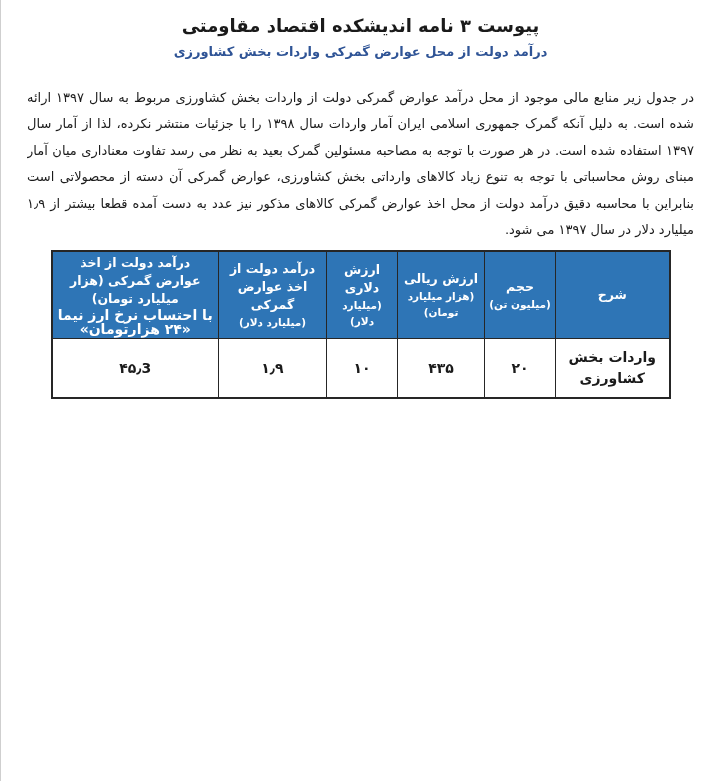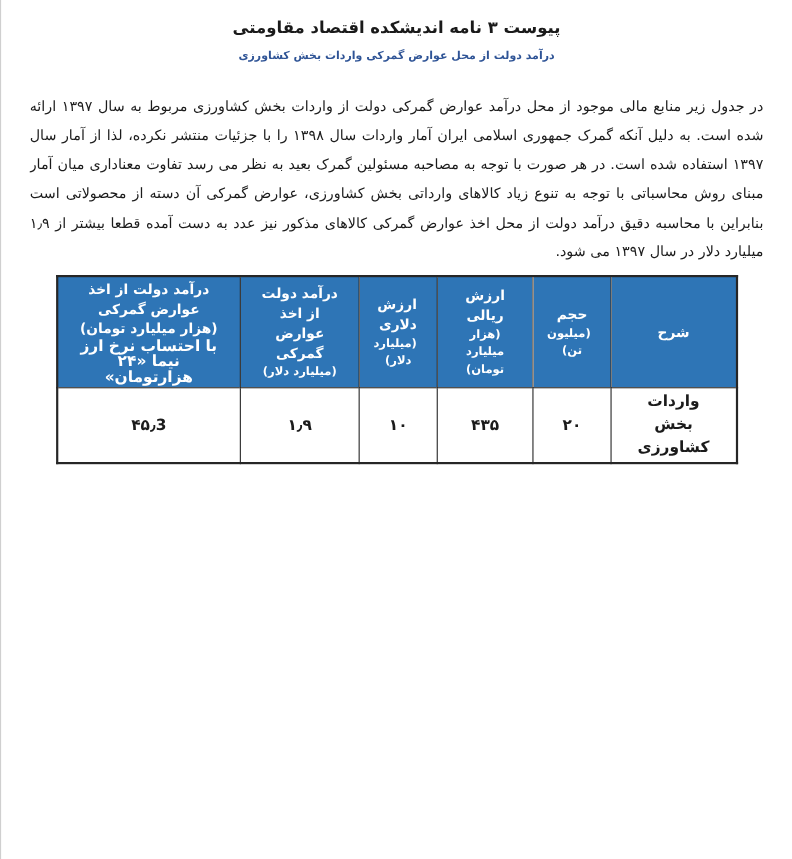--- a/index.html
+++ b/index.html
@@ -11,28 +11,28 @@
     box-sizing:border-box;
     font-family:"DejaVu Sans",sans-serif;
     direction:rtl;
     overflow:hidden;
   }
   .content{
     padding:12px 26px 0 26px;
   }
   .doc-title{
     text-align:center;
-    font-size:15px;
+    font-size:18px;
     font-weight:700;
     color:#1a1a1a;
     line-height:27px;
   }
   .doc-subtitle{
     text-align:center;
-    font-size:10px;
+    font-size:13px;
     font-weight:700;
     color:#2F5496;
     line-height:26px;
   }
   .bodytext{
     margin-top:20px;
   }
   .bline{
     font-size:13px;
     color:#1b1b1b;
@@ -49,21 +49,21 @@
   table.datatable{
     border-collapse:collapse;
     margin:7px auto 0 auto;
     width:618px;
     table-layout:fixed;
     border:2px solid #262626;
     direction:rtl;
   }
   table.datatable th, table.datatable td{
     border:1px solid #262626;
-    padding:2px 18px;
+    padding:2px 4px;
     text-align:center;
     vertical-align:middle;
     overflow:hidden;
   }
   table.datatable th{
     background:#2E75B6;
     color:#ffffff;
     height:71px;
     font-weight:700;
   }

